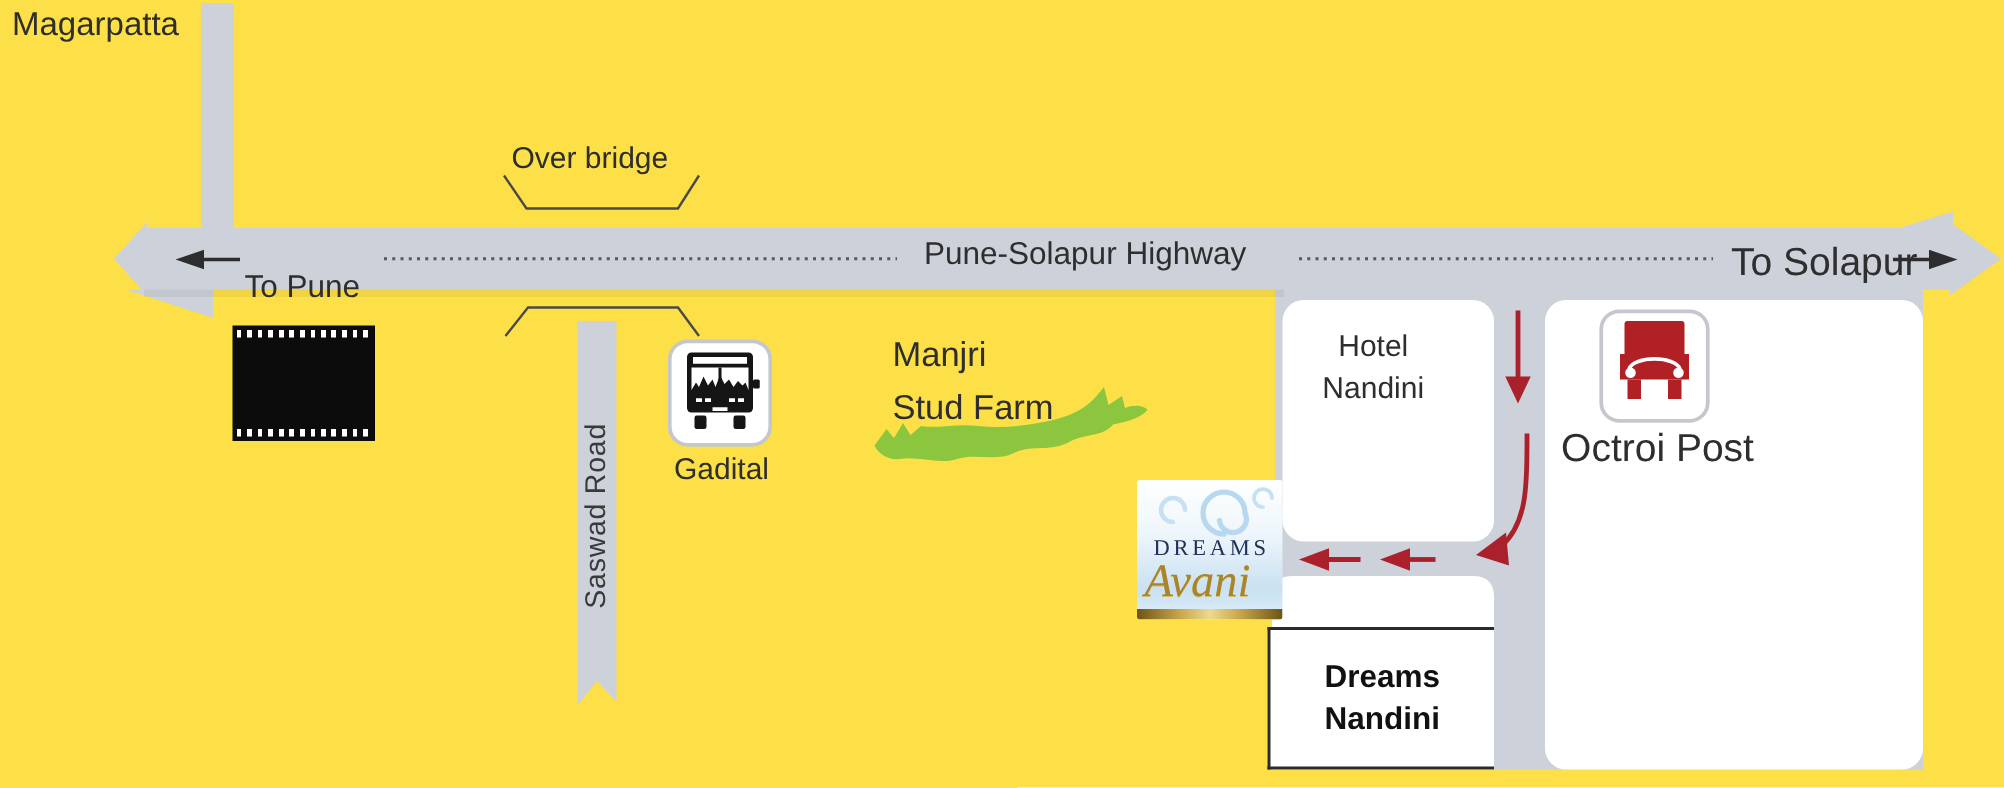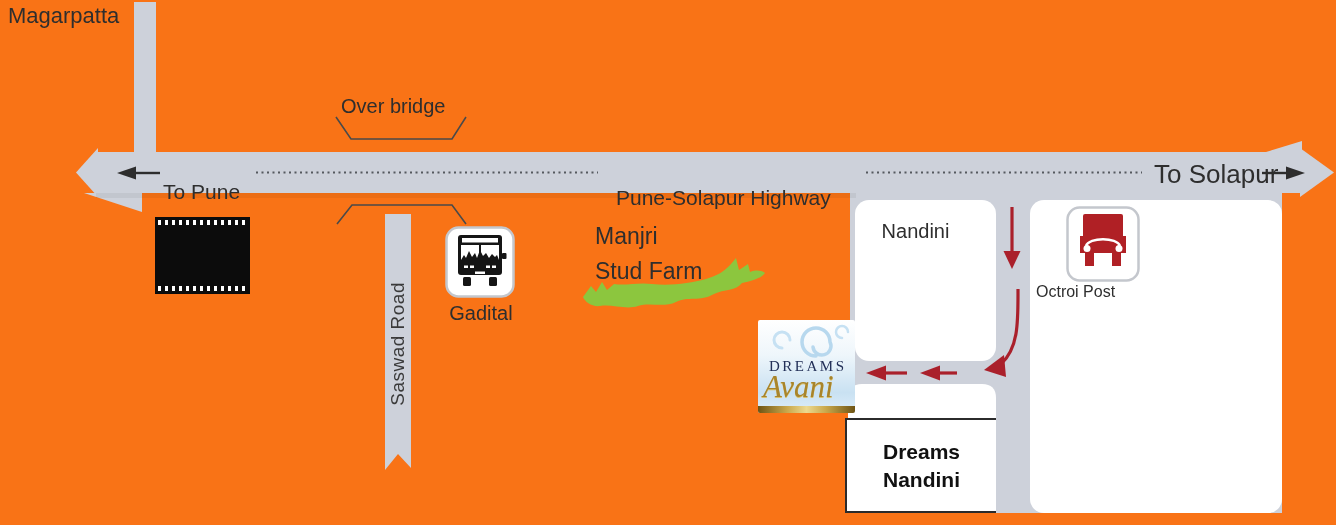--- a/index.html
+++ b/index.html
@@ -1,32 +1,32 @@
 <!DOCTYPE html>
 <html><head>
 <meta charset="utf-8">
 <style>
   html,body{margin:0;padding:0;background:#ffffff;}
   .stage{
     position:relative;width:1336px;height:525px;overflow:hidden;
-    background:#f97316;
+    background:#fde047;
     font-family:"Liberation Sans",sans-serif;
     color:#2e2e2e;
   }
   .art{position:absolute;left:0;top:0;}
   .lbl{position:absolute;white-space:nowrap;color:#2e2e2e;}
   .lbl-magarpatta{left:8px;top:3px;font-size:22px;}
   .lbl-overbridge{left:341px;top:95px;font-size:20px;}
   .lbl-topune{left:163px;top:159px;font-size:21px;margin-top:21px;}
-  .lbl-highway{left:616px;top:158px;font-size:21px;margin-top:28px;}
+  .lbl-highway{left:616px;top:158px;font-size:21px;}
   .lbl-tosolapur{left:1154px;top:159px;font-size:26px;}
   .lbl-gadital{left:441px;top:302px;width:80px;text-align:center;font-size:20px;}
   .lbl-manjri{left:595px;top:219px;font-size:23px;line-height:1.5;white-space:normal;}
   .lbl-hotel{left:848px;top:217px;width:135px;text-align:center;font-size:20px;line-height:1.4;white-space:normal;}
-  .lbl-octroi{left:1036px;top:283px;width:138px;text-align:left;font-size:16px;}
+  .lbl-octroi{left:1036px;top:283px;width:138px;text-align:center;font-size:26px;}
   .saswad-wrap{
     position:absolute;left:383px;top:230px;width:30px;height:228px;
     display:flex;align-items:center;justify-content:center;
   }
   .saswad-text{
     writing-mode:vertical-rl;transform:rotate(180deg);
     font-size:19px;color:#3a3a3a;letter-spacing:.5px;
   }
   
   .film{
@@ -138,20 +138,21 @@
   <div class="lbl lbl-overbridge">Over bridge</div>
   <div class="lbl lbl-topune">To Pune</div>
   <div class="lbl lbl-highway">Pune-Solapur Highway</div>
   <div class="lbl lbl-tosolapur">To Solapur</div>
   <div class="lbl lbl-gadital">Gadital</div>
   <div class="lbl lbl-manjri">
     <div>Manjri</div>
     <div>Stud Farm</div>
   </div>
   <div class="lbl lbl-hotel">
+    <div>Hotel</div>
     <div>Nandini</div>
   </div>
   <div class="lbl lbl-octroi">Octroi Post</div>
 
   <div class="saswad-wrap">
     <div class="saswad-text">Saswad Road</div>
   </div>
 
   <div class="film">
     <div class="perf top"></div>

